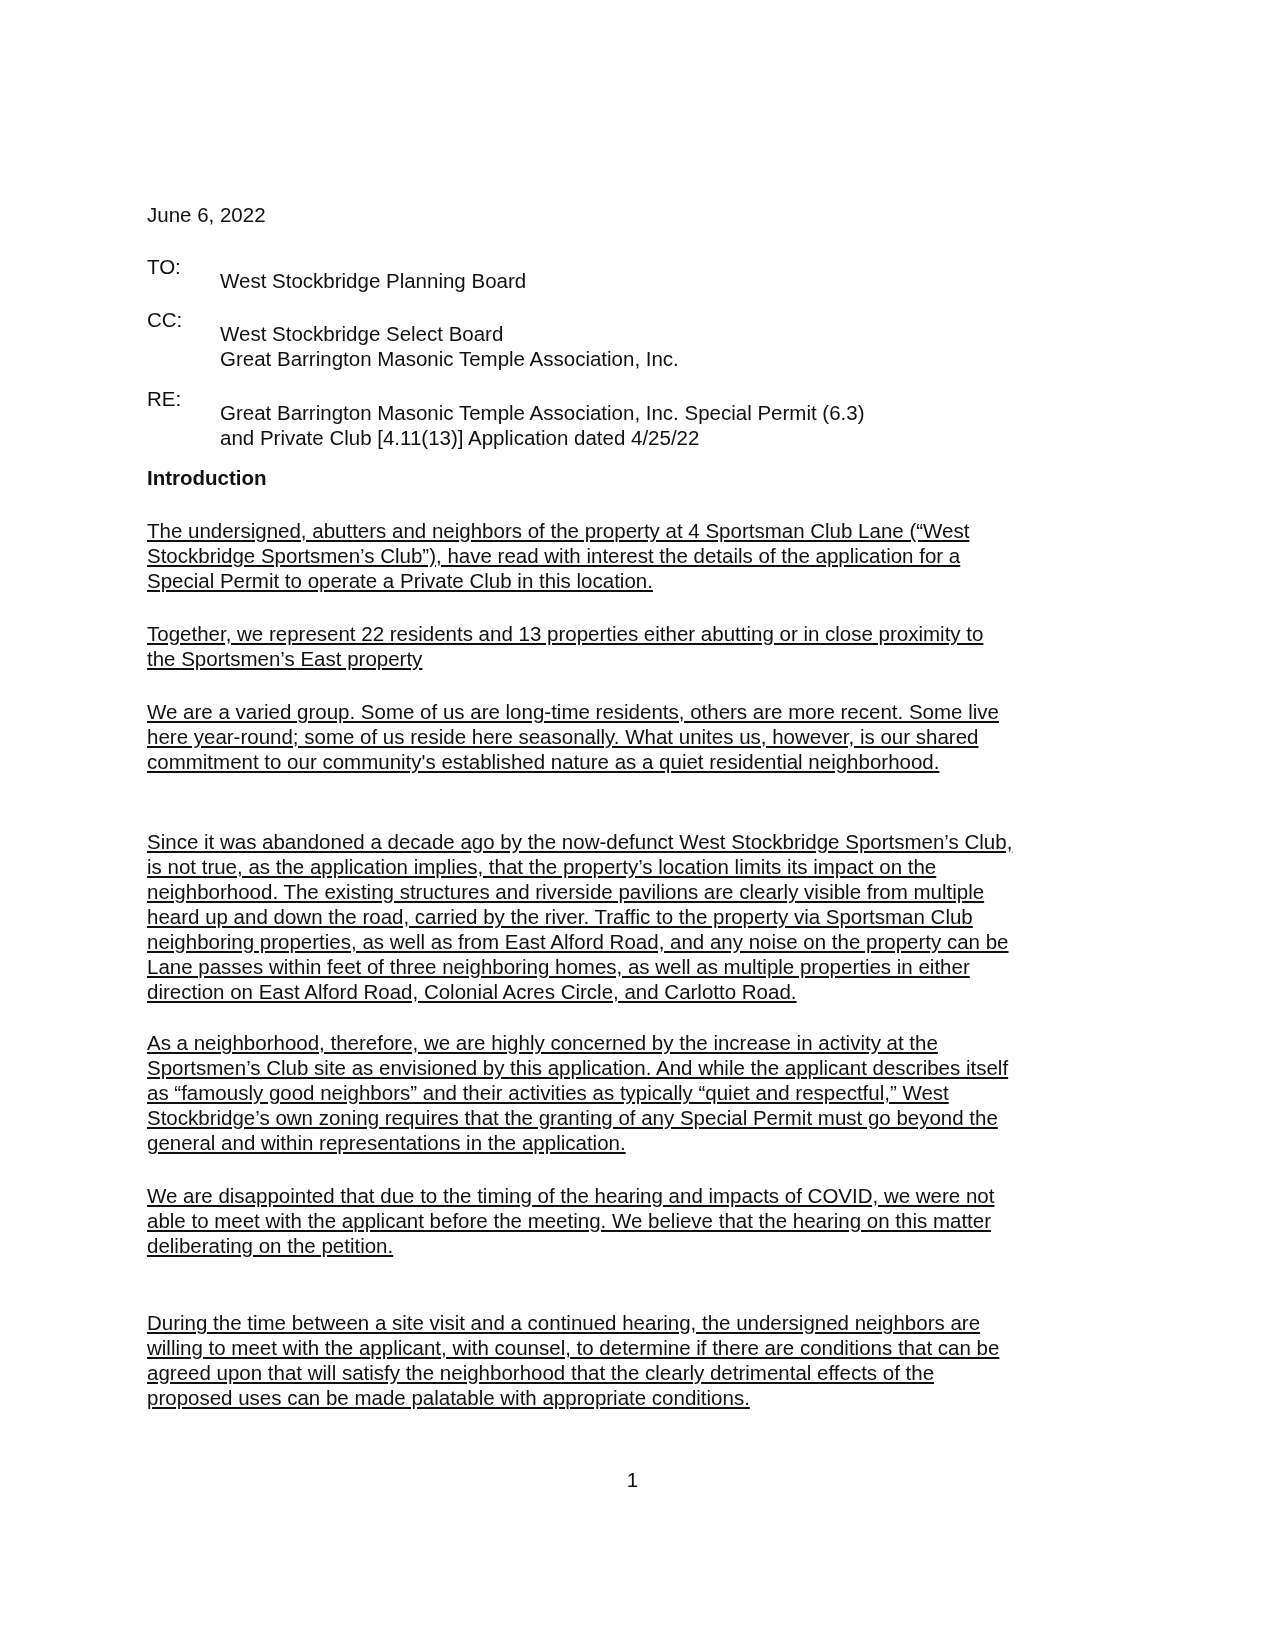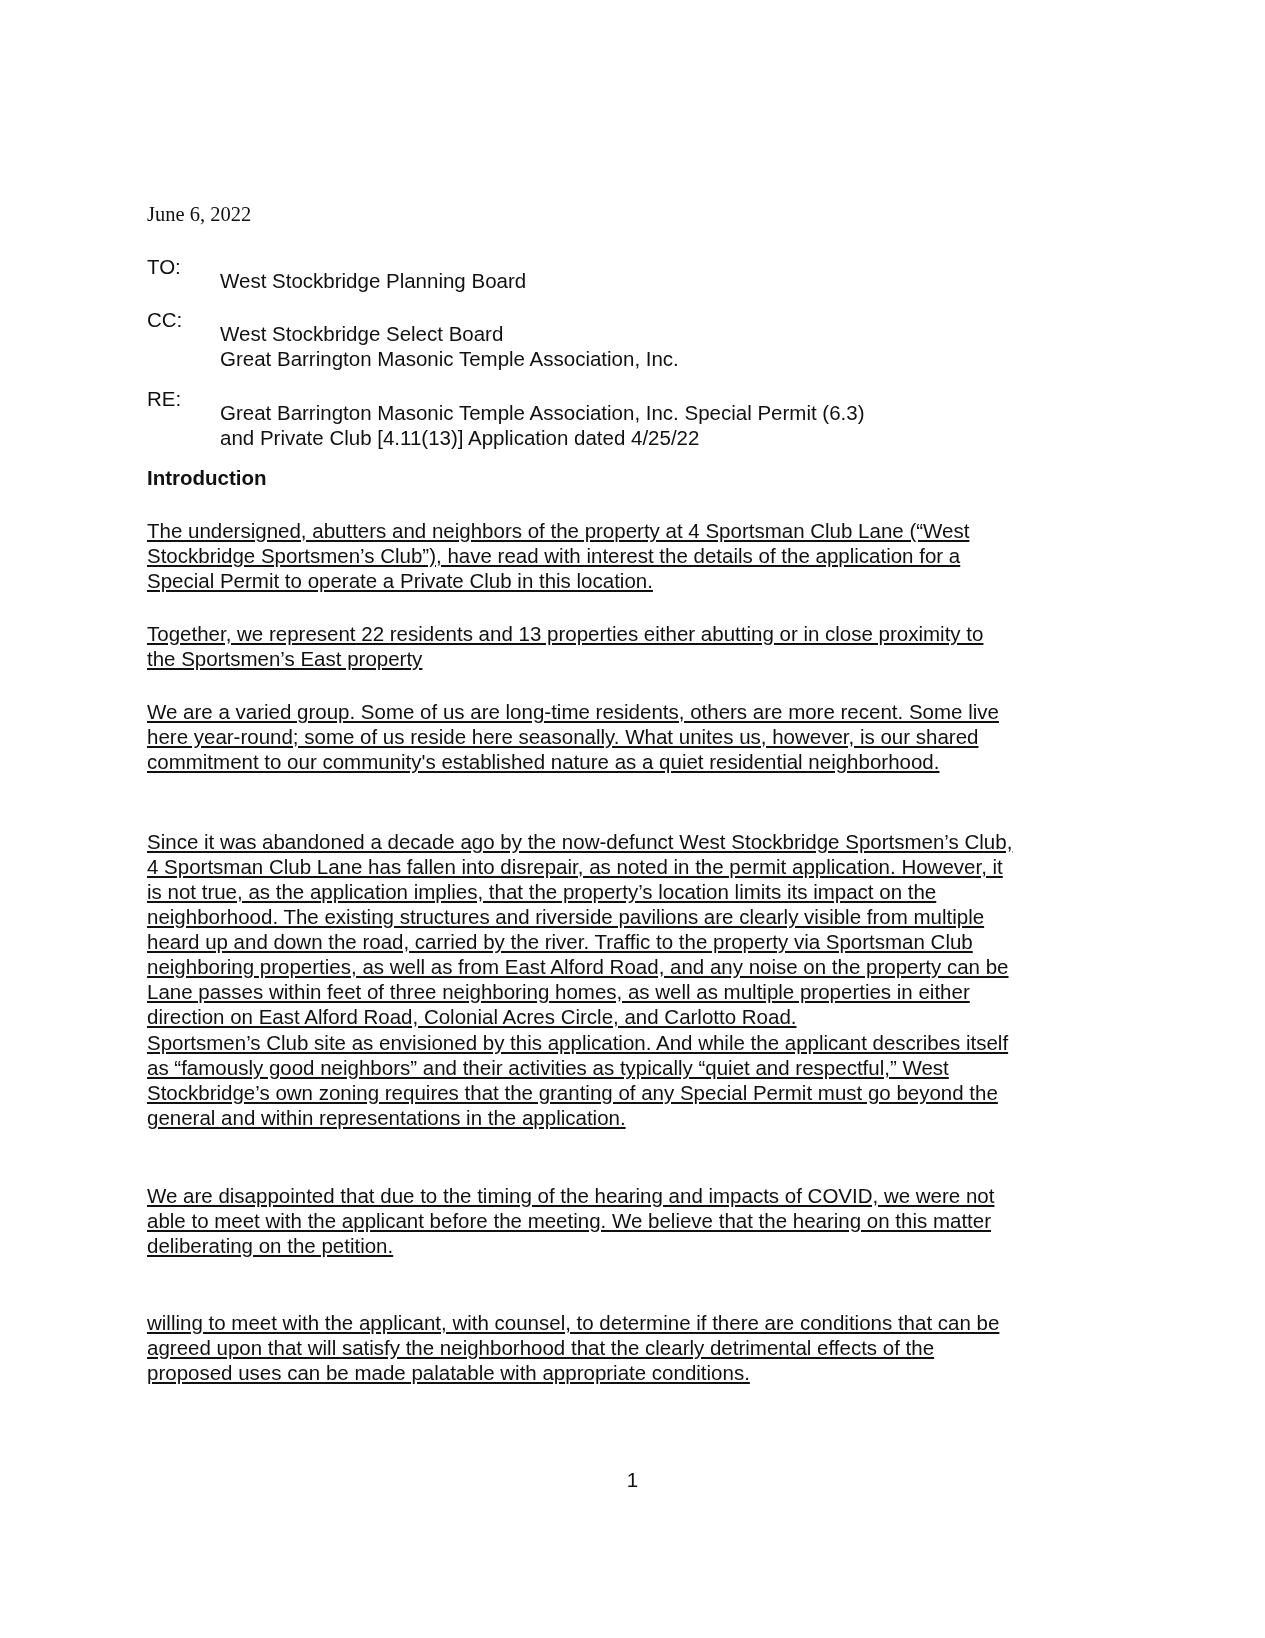--- a/index.html
+++ b/index.html
@@ -3,21 +3,21 @@
   <meta charset="utf-8">
   <style>
     html, body { margin: 0; padding: 0; background: #ffffff; }
     body { width: 1265px; height: 1638px; position: relative; overflow: hidden; }
     .page {
       position: absolute; left: 0; top: 0; width: 1265px; height: 1638px;
       background: #ffffff; color: #111111;
       font-family: "Liberation Sans", sans-serif;
       font-size: 20.5px; line-height: 25px;
     }
-    .date { position: absolute; left: 147px; top: 202px; font-family: Liberation Serif, serif; }
+    .date { position: absolute; left: 147px; top: 202px; }
     .hdr { position: absolute; left: 147px; width: 1000px; }
     .hdr .lbl { position: absolute; left: 0; top: 0; width: 70px; }
     .hdr .val { position: absolute; left: 73px; top: 14px; width: 920px; }
     .hdr .val div { white-space: nowrap; }
     .hdr-to { top: 254px; }
     .hdr-cc { top: 307px; }
     .hdr-re { top: 386px; }
     .heading { position: absolute; left: 147px; top: 465px; font-weight: bold; }
     .para { position: absolute; left: 147px; width: 960px; }
     .para div { white-space: nowrap; text-decoration: underline; }
@@ -74,43 +74,44 @@
   </div>
 
   <div class="para p3">
     <div>We are a varied group. Some of us are long-time residents, others are more recent. Some live</div>
     <div>here year-round; some of us reside here seasonally. What unites us, however, is our shared</div>
     <div>commitment to our community's established nature as a quiet residential neighborhood.</div>
   </div>
 
   <div class="para p4">
     <div>Since it was abandoned a decade ago by the now-defunct West Stockbridge Sportsmen’s Club,</div>
-    <div>4 Sportsman Club Lane has fallen into disrepair, as noted in the permit application. However, it</div>
     <div>is not true, as the application implies, that the property’s location limits its impact on the</div>
     <div>neighborhood. The existing structures and riverside pavilions are clearly visible from multiple</div>
     <div>heard up and down the road, carried by the river. Traffic to the property via Sportsman Club</div>
     <div>neighboring properties, as well as from East Alford Road, and any noise on the property can be</div>
     <div>Lane passes within feet of three neighboring homes, as well as multiple properties in either</div>
     <div>direction on East Alford Road, Colonial Acres Circle, and Carlotto Road.</div>
   </div>
 
   <div class="para p5">
+    <div>As a neighborhood, therefore, we are highly concerned by the increase in activity at the</div>
     <div>Sportsmen’s Club site as envisioned by this application. And while the applicant describes itself</div>
     <div>as “famously good neighbors” and their activities as typically “quiet and respectful,” West</div>
     <div>Stockbridge’s own zoning requires that the granting of any Special Permit must go beyond the</div>
     <div>general and within representations in the application.</div>
   </div>
 
   <div class="para p6">
     <div>We are disappointed that due to the timing of the hearing and impacts of COVID, we were not</div>
     <div>able to meet with the applicant before the meeting. We believe that the hearing on this matter</div>
     <div>deliberating on the petition.</div>
   </div>
 
   <div class="para p7">
+    <div>During the time between a site visit and a continued hearing, the undersigned neighbors are</div>
     <div>willing to meet with the applicant, with counsel, to determine if there are conditions that can be</div>
     <div>agreed upon that will satisfy the neighborhood that the clearly detrimental effects of the</div>
     <div>proposed uses can be made palatable with appropriate conditions.</div>
   </div>
 
   <div class="page-num">1</div>
 
 </div>
 
 </body></html>

